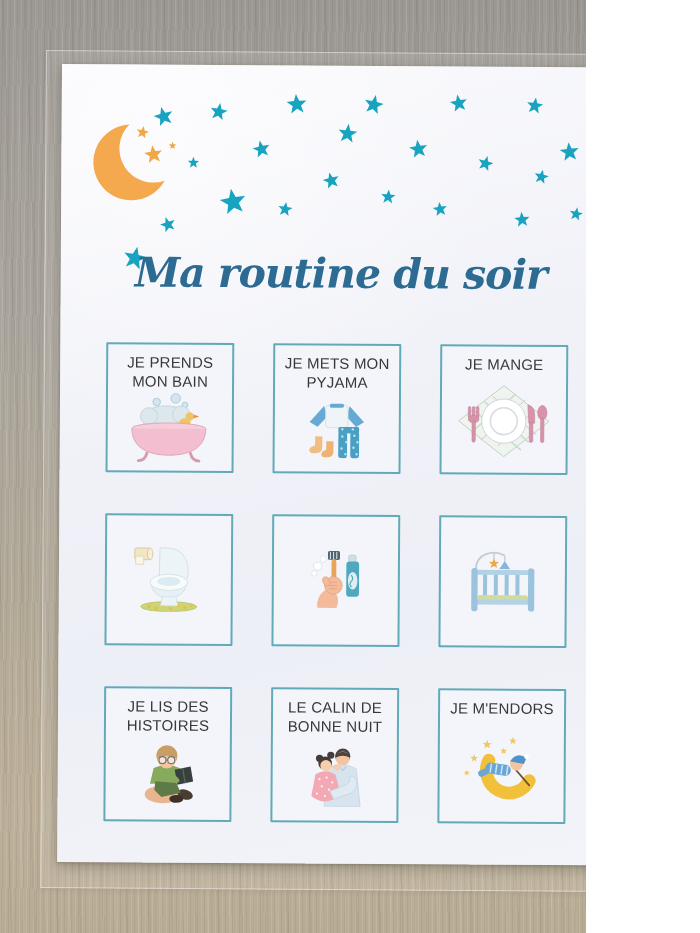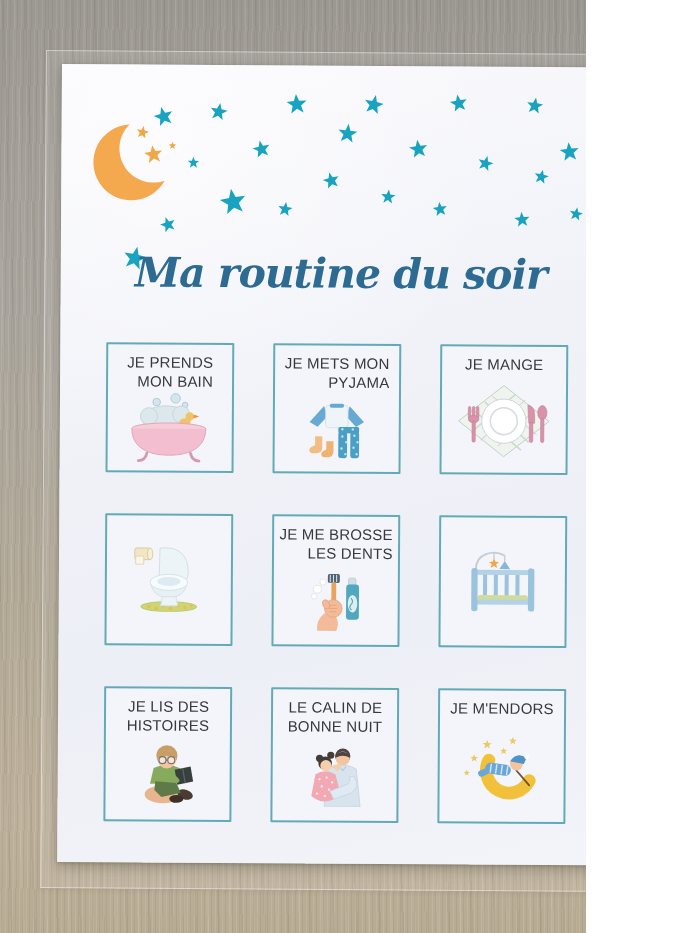--- a/index.html
+++ b/index.html
@@ -46,21 +46,21 @@
     grid-template-rows:130px 132px 135px;
     column-gap:39px;row-gap:41px;
   }
   .card{
     border:2px solid #62aab8;border-radius:1px;
     background:#f4f5fa;
     display:flex;flex-direction:column;align-items:center;
     box-sizing:border-box;
   }
   .card-label{
-    padding-top:8px;text-align:right;
+    padding-top:8px;text-align:center;
     font-size:15px;line-height:19px;color:#38383b;letter-spacing:0.2px;
   }
   .card-label span{display:block;}
   .icon-wrap{flex:1;display:flex;align-items:center;justify-content:center;padding:2px 4px 6px;min-height:0;}
   .icon-wrap svg{max-height:100%;height:auto;}
 </style>
 </head>
 <body>
 
 <div class="stage">
@@ -215,24 +215,20 @@
             <ellipse cx="50" cy="42" rx="13" ry="5" fill="#dcebf1"></ellipse>
             <path d="M43,59 l15,0 2,10 -19,0 z" fill="#edf4f7" stroke="#d2e0e7"></path>
             <rect x="12" y="5" width="17" height="13" rx="2" fill="#f1e7c4" stroke="#d6c79c"></rect>
             <ellipse cx="29" cy="11.5" rx="3" ry="6.5" fill="#f7f0d8" stroke="#d6c79c"></ellipse>
             <rect x="13" y="14" width="9" height="9" fill="#faf6e8" stroke="#e0d5b2"></rect>
           </svg>
         </div>
       </div>
 
       <div class="card">
-        <div class="card-label">
-          <span>JE ME BROSSE</span>
-            <span>LES DENTS</span>
-        </div>
         <div class="icon-wrap">
           <svg width="80" viewBox="0 0 100 76" xmlns="http://www.w3.org/2000/svg">
             <circle cx="27" cy="22" r="5" fill="#ffffff" stroke="#d9e2e8"></circle>
             <circle cx="34" cy="13" r="4" fill="#ffffff" stroke="#d9e2e8"></circle>
             <circle cx="23" cy="31" r="3.5" fill="#ffffff" stroke="#d9e2e8"></circle>
             <rect x="40" y="3" width="15" height="11" rx="2" fill="#4f6472"></rect>
             <g stroke="#e9eef1" stroke-width="1.2">
               <path d="M43,4 v9"></path>
                 <path d="M47,4 v9"></path>
                 <path d="M51,4 v9"></path>

